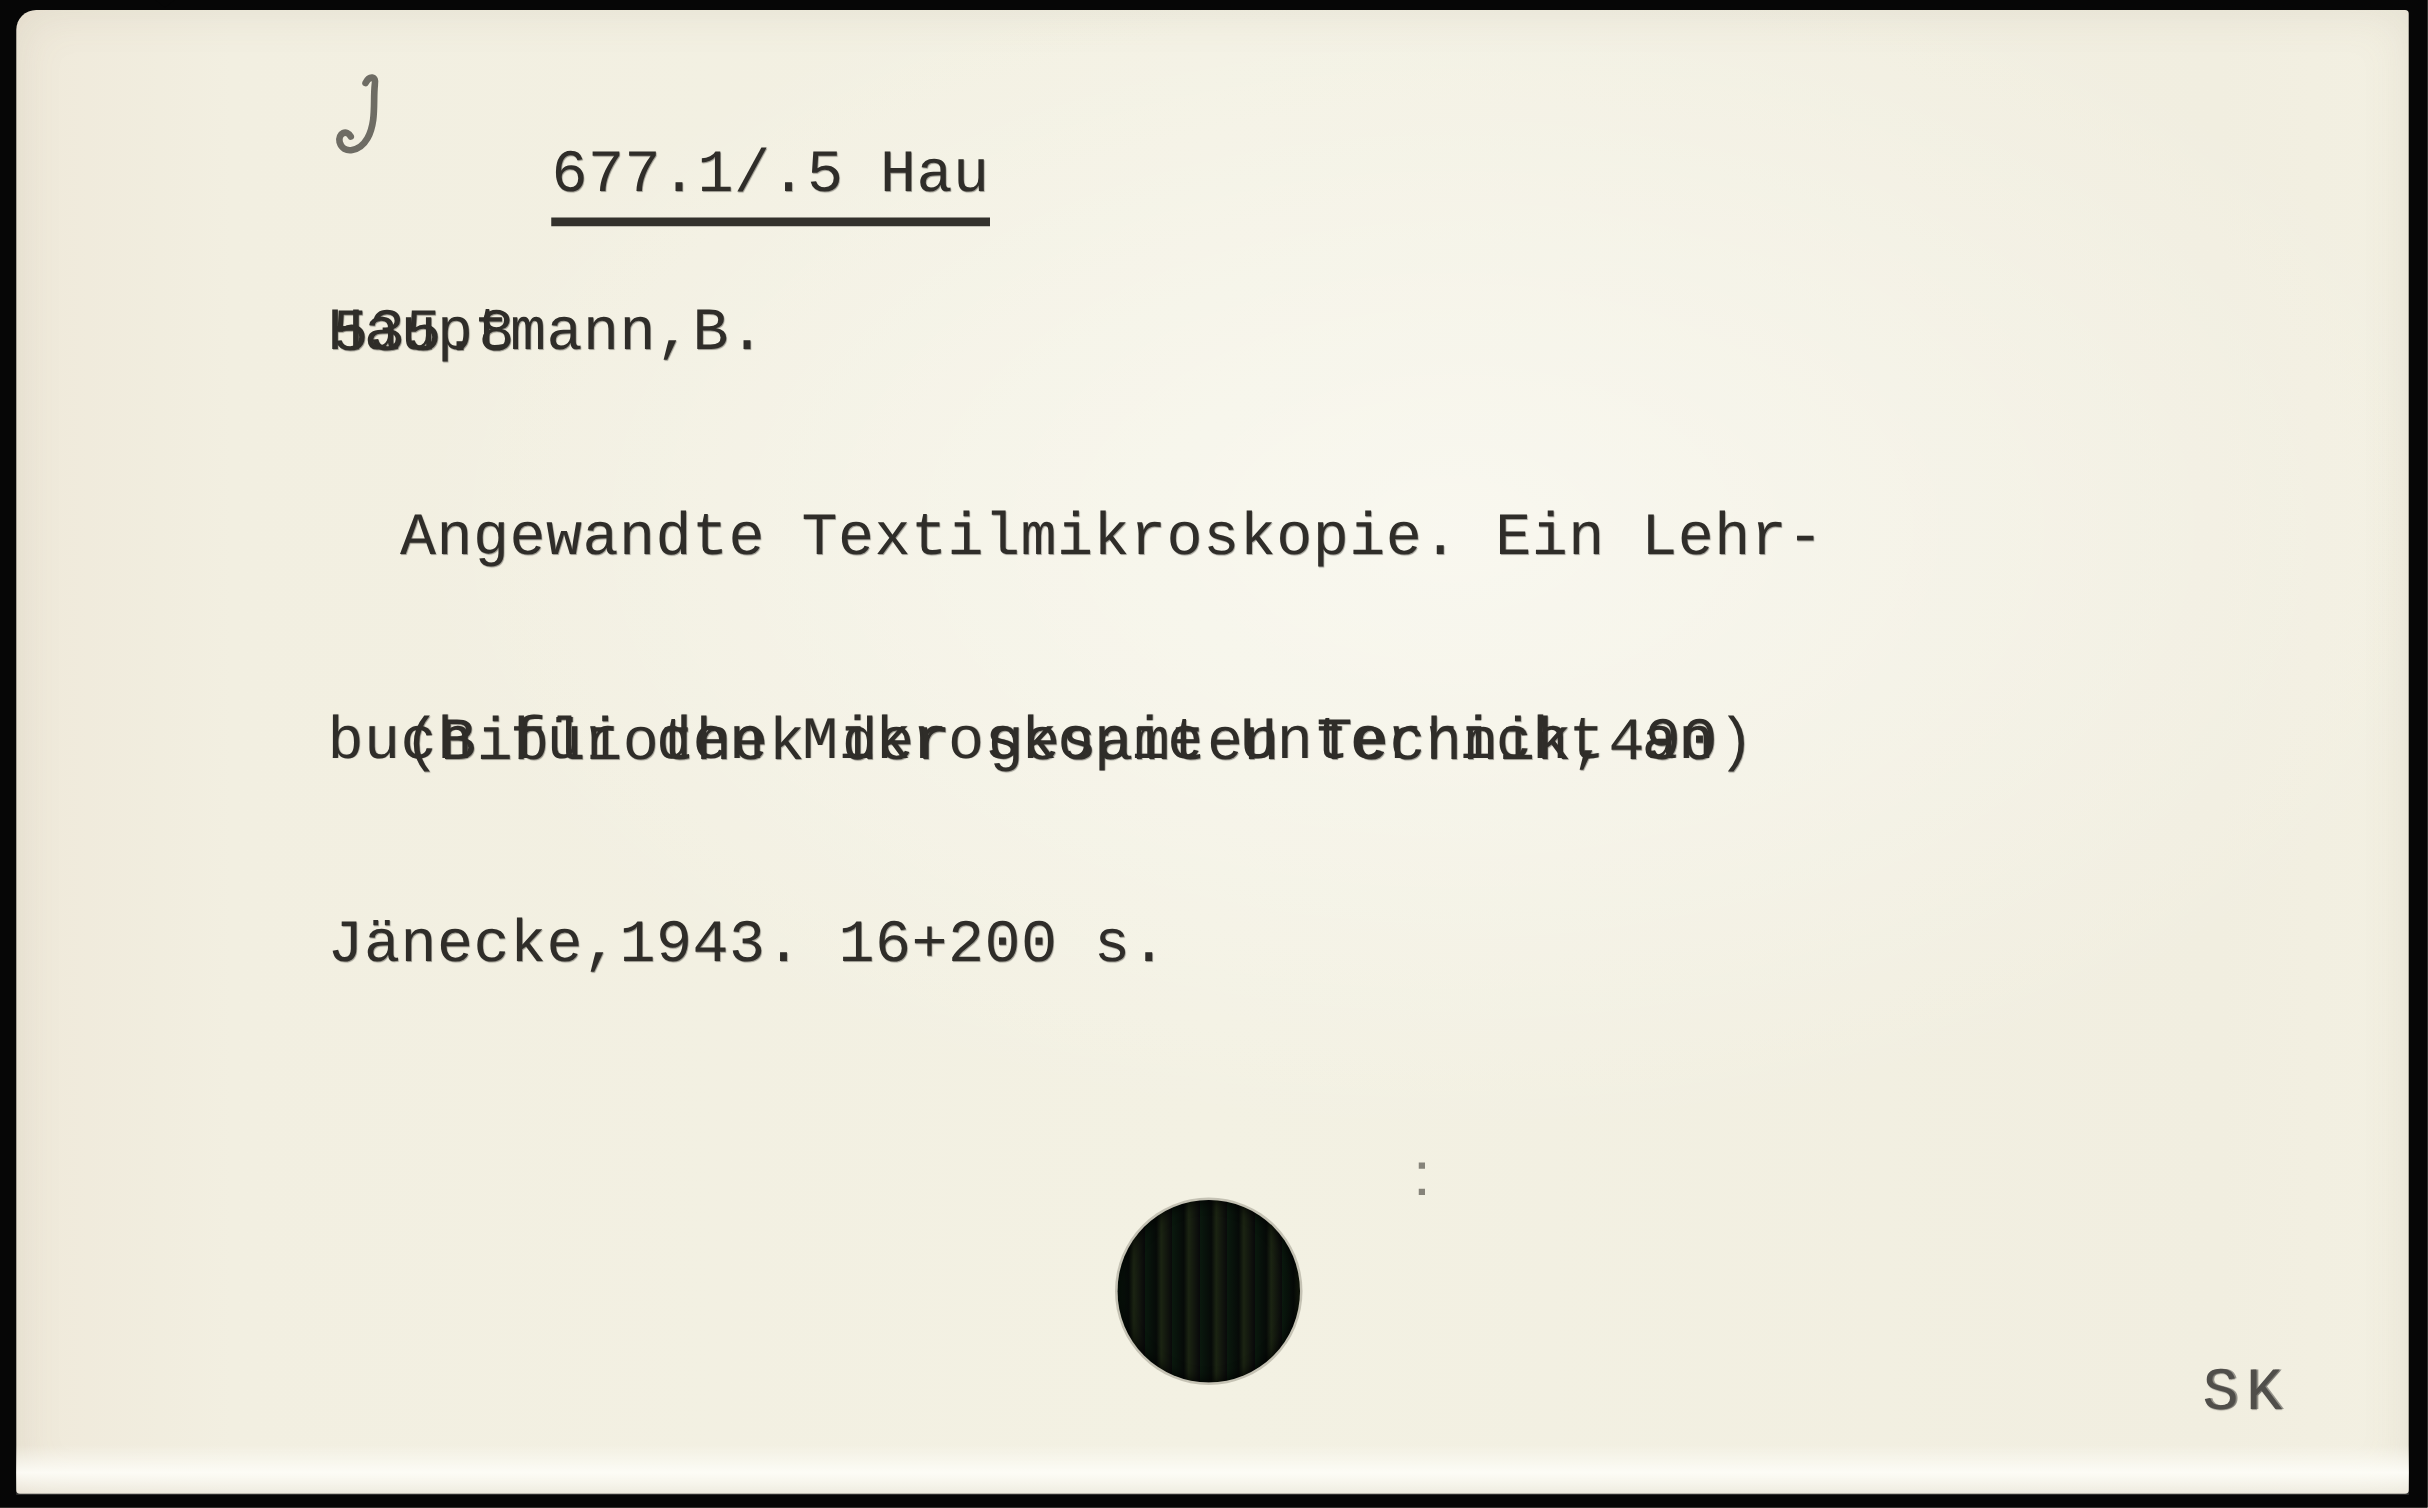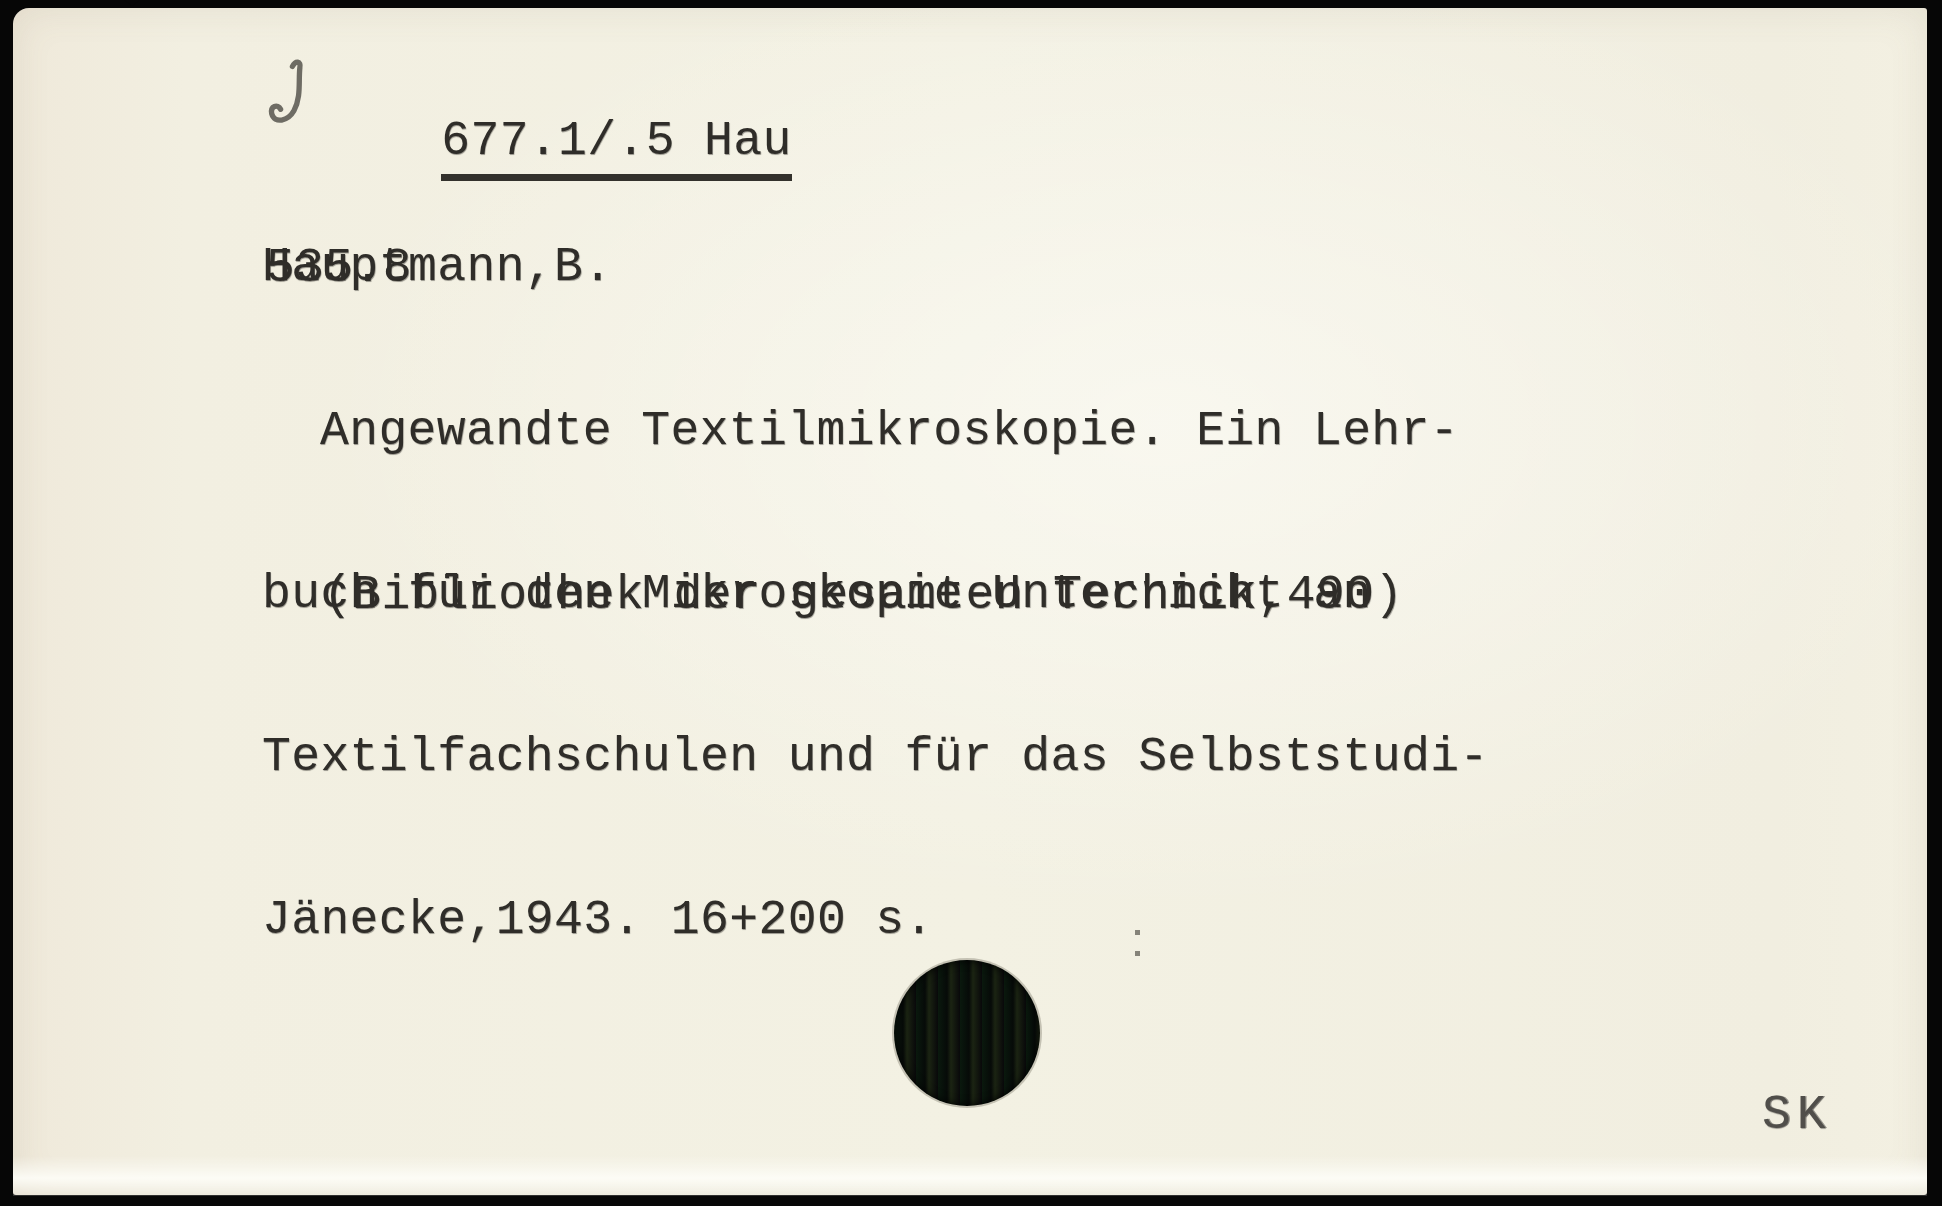--- a/index.html
+++ b/index.html
@@ -83,21 +83,20 @@
     <div class="call typed">
       <div class="call-line1">677.1/.5 Hau</div>
       <div class="call-line2">535.8</div>
     </div>
 
     <div class="author typed">Hauptmann,B.</div>
 
     <div class="body-block typed">
       <div class="tline indent">Angewandte Textilmikroskopie. Ein Lehr-</div>
       <div class="tline">buch für den Mikroskopie-Unterricht an</div>
-      <div class="tline">Textilfachschulen und für das Selbststudi-</div>
       <div class="tline">Jänecke,1943. 16+200 s.</div>
     </div>
 
     <div class="series typed">(Bibliothek der gesamten Technik,490)</div>
 
     <div class="hole"></div>
 
     <div class="speck"></div>
 
     <div class="stamp">SK</div>

